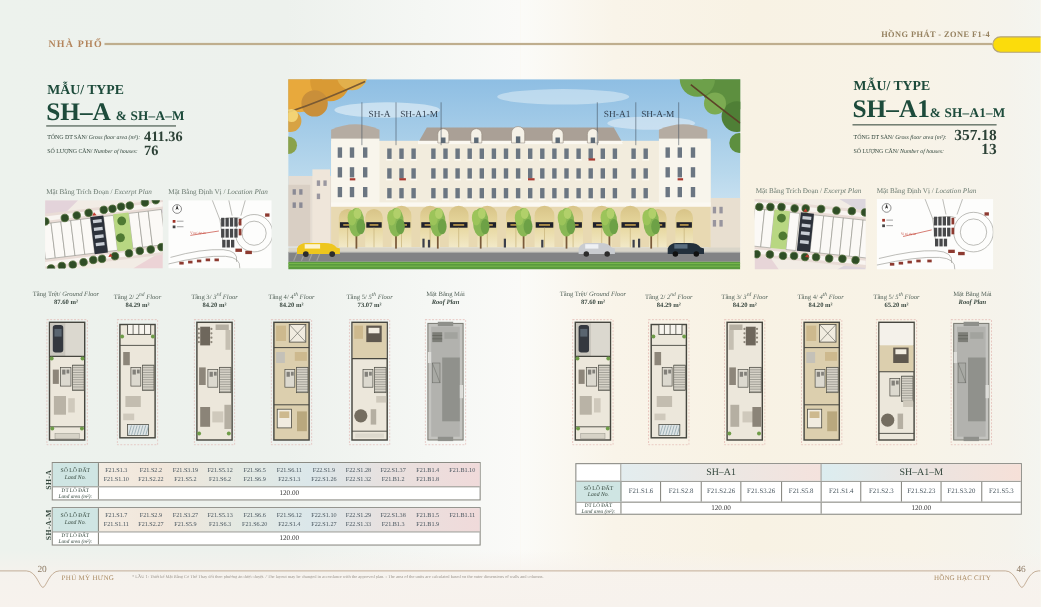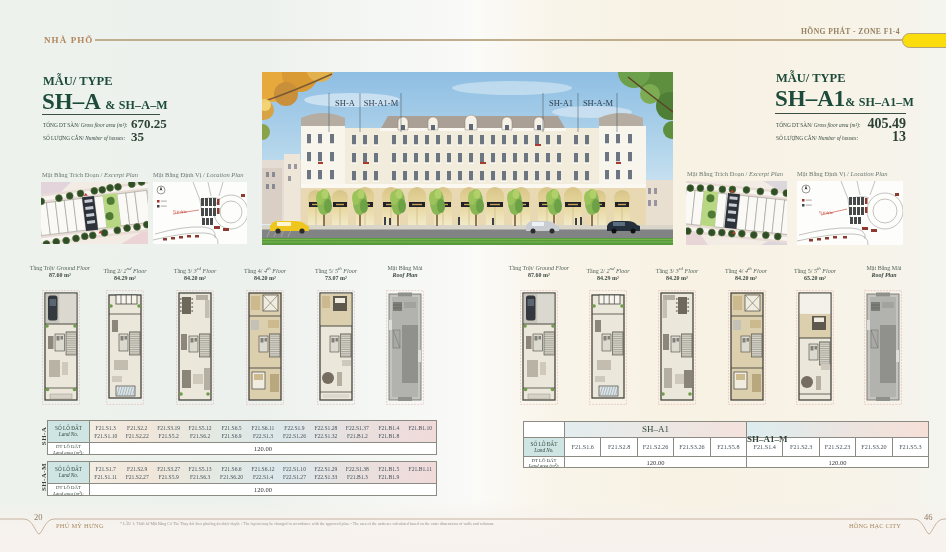--- a/index.html
+++ b/index.html
@@ -24,35 +24,35 @@
   <div class="abs" style="left:44px;top:35px;font-size:9px;letter-spacing:1.1px;color:#b3855c;font-weight:bold;">NHÀ PHỐ</div>
 
 
   <div class="abs" style="left:43px;top:74px;font-size:12.5px;font-weight:bold;color:#1d4b3b;letter-spacing:0px;">MẪU/ TYPE</div>
 
   <div class="abs" style="left:42px;top:89px;font-size:23px;font-weight:bold;color:#1d4b3b;">SH–A <span style="font-size:12px;letter-spacing:0.2px;">&amp; SH–A–M</span></div>
 
   <div class="abs" style="left:42px;top:114px;width:118px;height:1.3px;background:#3c4f43;"></div>
 
   <div class="abs" style="left:43px;top:122px;font-size:5.4px;color:#35493f;white-space:nowrap;letter-spacing:-0.05px;">TỔNG DT SÀN/ <i>Gross floor area (m²):</i></div>
-  <div class="abs" style="left:131px;top:116px;font-size:13px;font-weight:bold;color:#2c4136;">670.25</div>
+  <div class="abs" style="left:131px;top:116px;font-size:13px;font-weight:bold;color:#2c4136;">411.36</div>
 
   <div class="abs" style="left:43px;top:135px;font-size:5.4px;color:#35493f;white-space:nowrap;letter-spacing:-0.05px;">SỐ LƯỢNG CĂN/ <i>Number of houses:</i></div>
-  <div class="abs" style="left:131px;top:129px;font-size:13px;font-weight:bold;color:#2c4136;">35</div>
+  <div class="abs" style="left:131px;top:129px;font-size:13px;font-weight:bold;color:#2c4136;">76</div>
 
   <div class="abs" style="left:700px;top:27px;width:200px;text-align:right;font-size:7.6px;letter-spacing:0.4px;color:#95815f;font-weight:bold;">HỒNG PHÁT - ZONE F1-4</div>
 
   <div class="abs" style="left:776px;top:71px;font-size:12.5px;font-weight:bold;color:#1d4b3b;letter-spacing:0px;">MẪU/ TYPE</div>
 
   <div class="abs" style="left:775px;top:86px;font-size:23px;font-weight:bold;color:#1d4b3b;">SH–A1<span style="font-size:12px;letter-spacing:0.2px;">&amp; SH–A1–M</span></div>
 
   <div class="abs" style="left:775px;top:113px;width:131px;height:1.3px;background:#3c4f43;"></div>
 
   <div class="abs" style="left:776px;top:122px;font-size:5.4px;color:#35493f;white-space:nowrap;letter-spacing:-0.05px;">TỔNG DT SÀN/ <i>Gross floor area (m²):</i></div>
-  <div class="abs" style="left:862px;top:116px;width:44px;text-align:right;font-size:14px;font-weight:bold;color:#2c4136;">405.49</div>
+  <div class="abs" style="left:862px;top:116px;width:44px;text-align:right;font-size:14px;font-weight:bold;color:#2c4136;">357.18</div>
 
   <div class="abs" style="left:776px;top:135px;font-size:5.4px;color:#35493f;white-space:nowrap;letter-spacing:-0.05px;">SỐ LƯỢNG CĂN/ <i>Number of houses:</i></div>
   <div class="abs" style="left:862px;top:129px;width:44px;text-align:right;font-size:14px;font-weight:bold;color:#2c4136;">13</div>
 
   <svg class="abs" style="left:262px;top:72px;" width="411" height="173" viewBox="0 0 411 173">
     <defs>
       <linearGradient id="sky" x1="0" y1="0" x2="0" y2="1">
         <stop offset="0" stop-color="#8ebee3"></stop>
           <stop offset="0.55" stop-color="#b8d8ec"></stop>
           <stop offset="1" stop-color="#e2eef7"></stop>
@@ -1072,21 +1072,21 @@
     <div style="display:flex;height:11.5px;">
       <div style="width:41px;flex:none;border-right:0.5px solid #8b8b84;text-align:center;font-size:4.8px;line-height:5.5px;padding-top:1.5px;color:#33463c;">DT LÔ ĐẤT<br><i>Land area (m²):</i></div>
       <div style="flex:1;text-align:center;font-size:6.5px;color:#333;padding-top:2px;">120.00</div>
     </div>
   </div>
 
   <div class="abs" style="left:523px;top:421px;width:404px;border:1px solid #8b8b84;background:#fff;">
     <div style="display:flex;height:15px;border-bottom:0.5px solid #8b8b84;">
       <div style="width:40px;flex:none;border-right:0.5px solid #8b8b84;"></div>
       <div style="flex:1;background:linear-gradient(90deg,#e3edef 0%,#ece7e3 55%,#f4e2dd 100%);border-right:0.5px solid #8b8b84;text-align:center;font-size:9px;padding-top:2px;color:#33463c;">SH–A1</div>
-      <div style="flex:1;background:linear-gradient(90deg,#dcedf0 0%,#ece4e0 55%,#f6e0d8 100%);font-size:9px;padding-top:12px;color:#33463c;font-weight:bold;">SH–A1–M</div>
+      <div style="flex:1;background:linear-gradient(90deg,#dcedf0 0%,#ece4e0 55%,#f6e0d8 100%);text-align:center;font-size:9px;padding-top:2px;color:#33463c;">SH–A1–M</div>
     </div>
     <div style="display:flex;height:18px;border-bottom:0.5px solid #8b8b84;">
       <div style="width:40px;flex:none;background:#cfe5e3;border-right:0.5px solid #8b8b84;text-align:center;font-size:5.2px;line-height:6px;padding-top:3px;color:#33463c;">SỐ LÔ ĐẤT<br><i>Land No.</i></div>
       <div style="flex:1;border-right:0.5px solid #8b8b84;text-align:center;font-size:6.2px;padding-top:5px;color:#45525b;">F21.S1.6</div>
       <div style="flex:1;border-right:0.5px solid #8b8b84;text-align:center;font-size:6.2px;padding-top:5px;color:#45525b;">F21.S2.8</div>
       <div style="flex:1;border-right:0.5px solid #8b8b84;text-align:center;font-size:6.2px;padding-top:5px;color:#45525b;">F21.S2.26</div>
       <div style="flex:1;border-right:0.5px solid #8b8b84;text-align:center;font-size:6.2px;padding-top:5px;color:#45525b;">F21.S3.26</div>
       <div style="flex:1;border-right:0.5px solid #8b8b84;text-align:center;font-size:6.2px;padding-top:5px;color:#45525b;">F21.S5.8</div>
       <div style="flex:1;border-right:0.5px solid #8b8b84;text-align:center;font-size:6.2px;padding-top:5px;color:#45525b;">F21.S1.4</div>
       <div style="flex:1;border-right:0.5px solid #8b8b84;text-align:center;font-size:6.2px;padding-top:5px;color:#45525b;">F21.S2.3</div>

